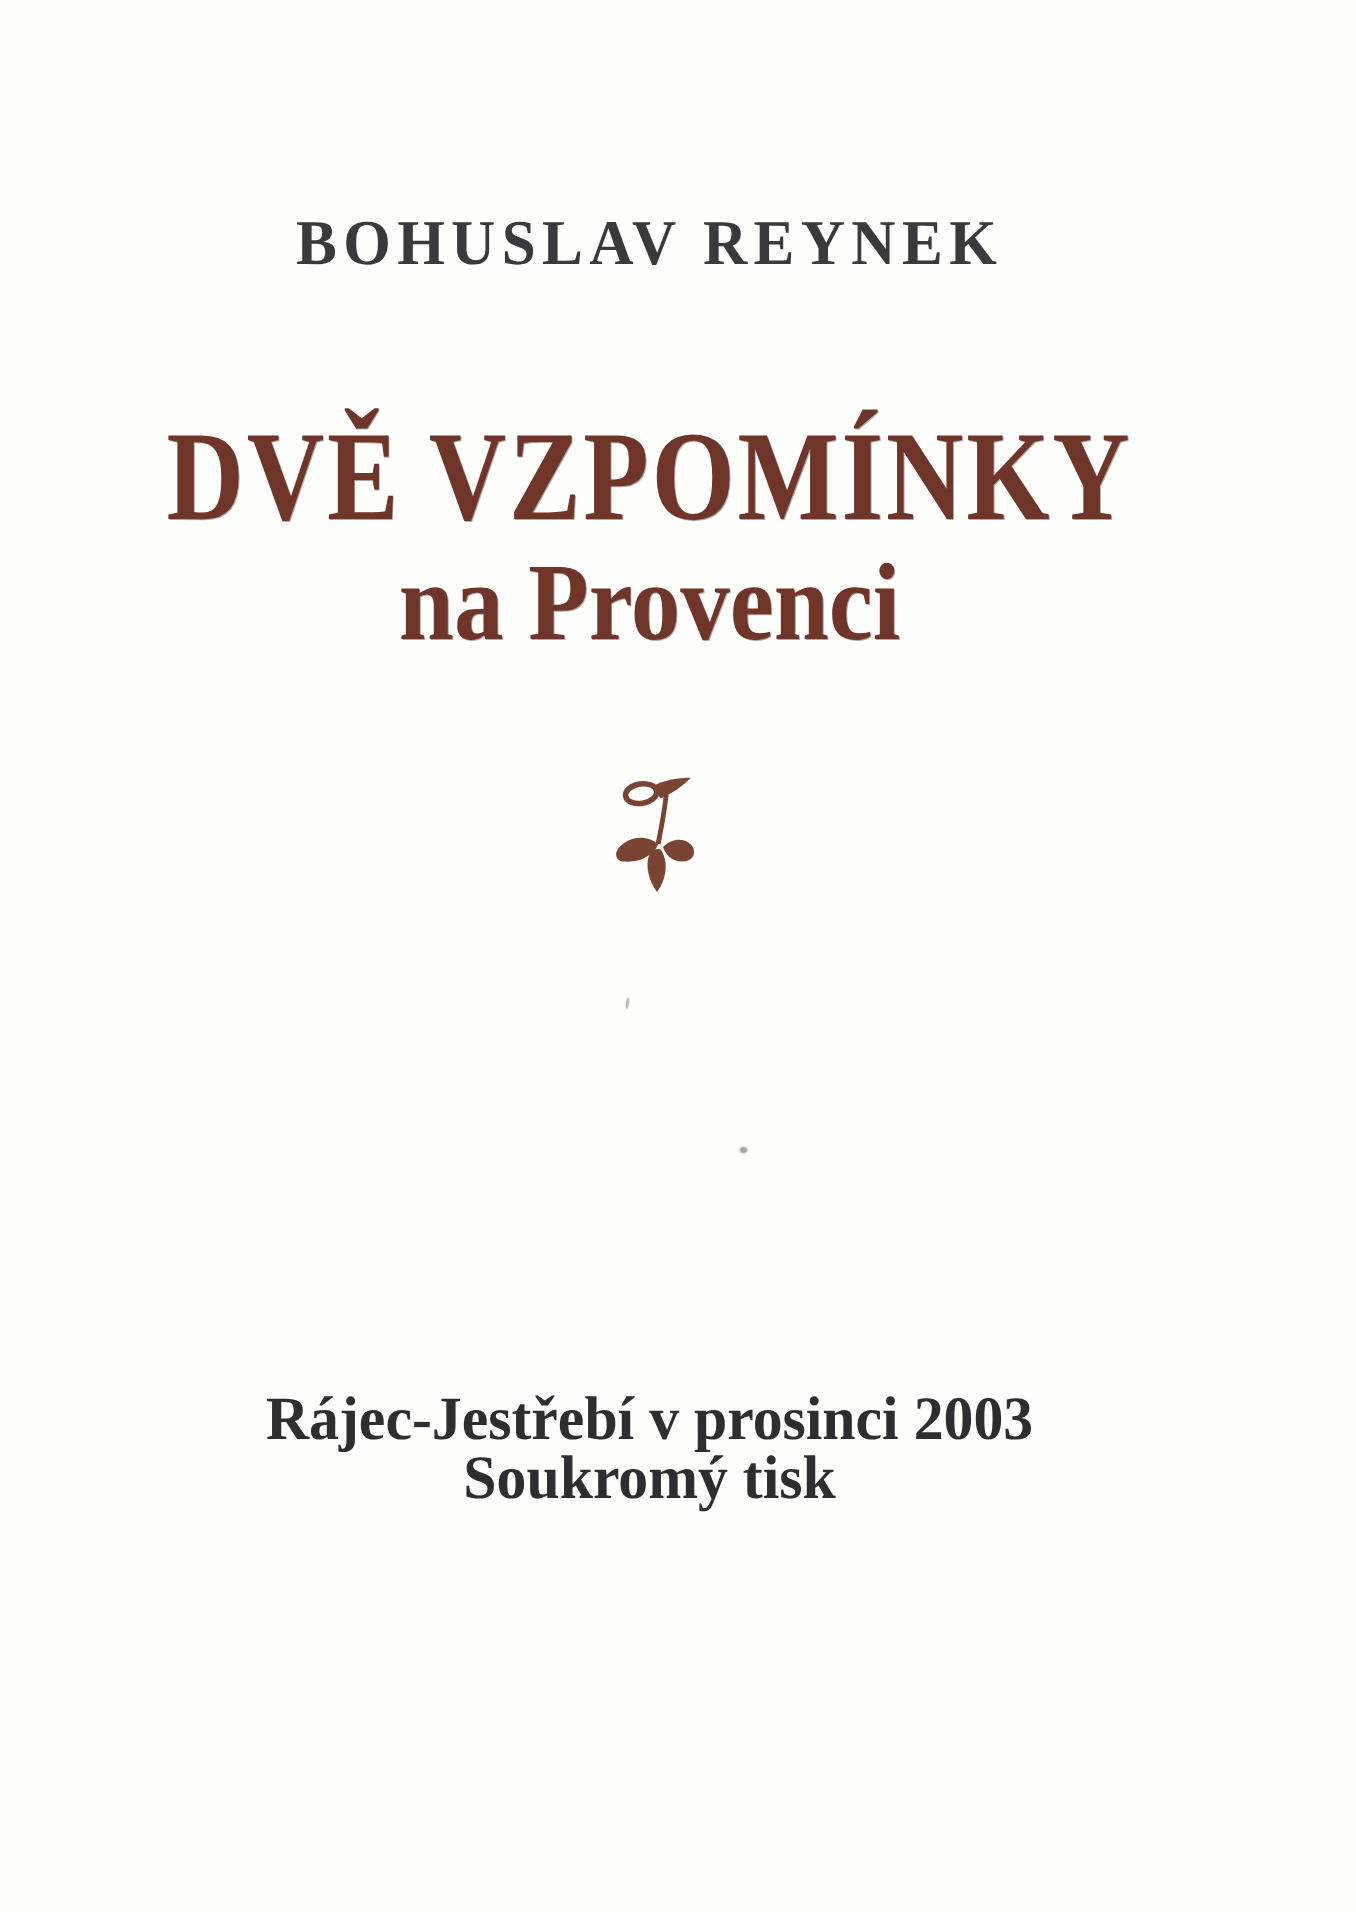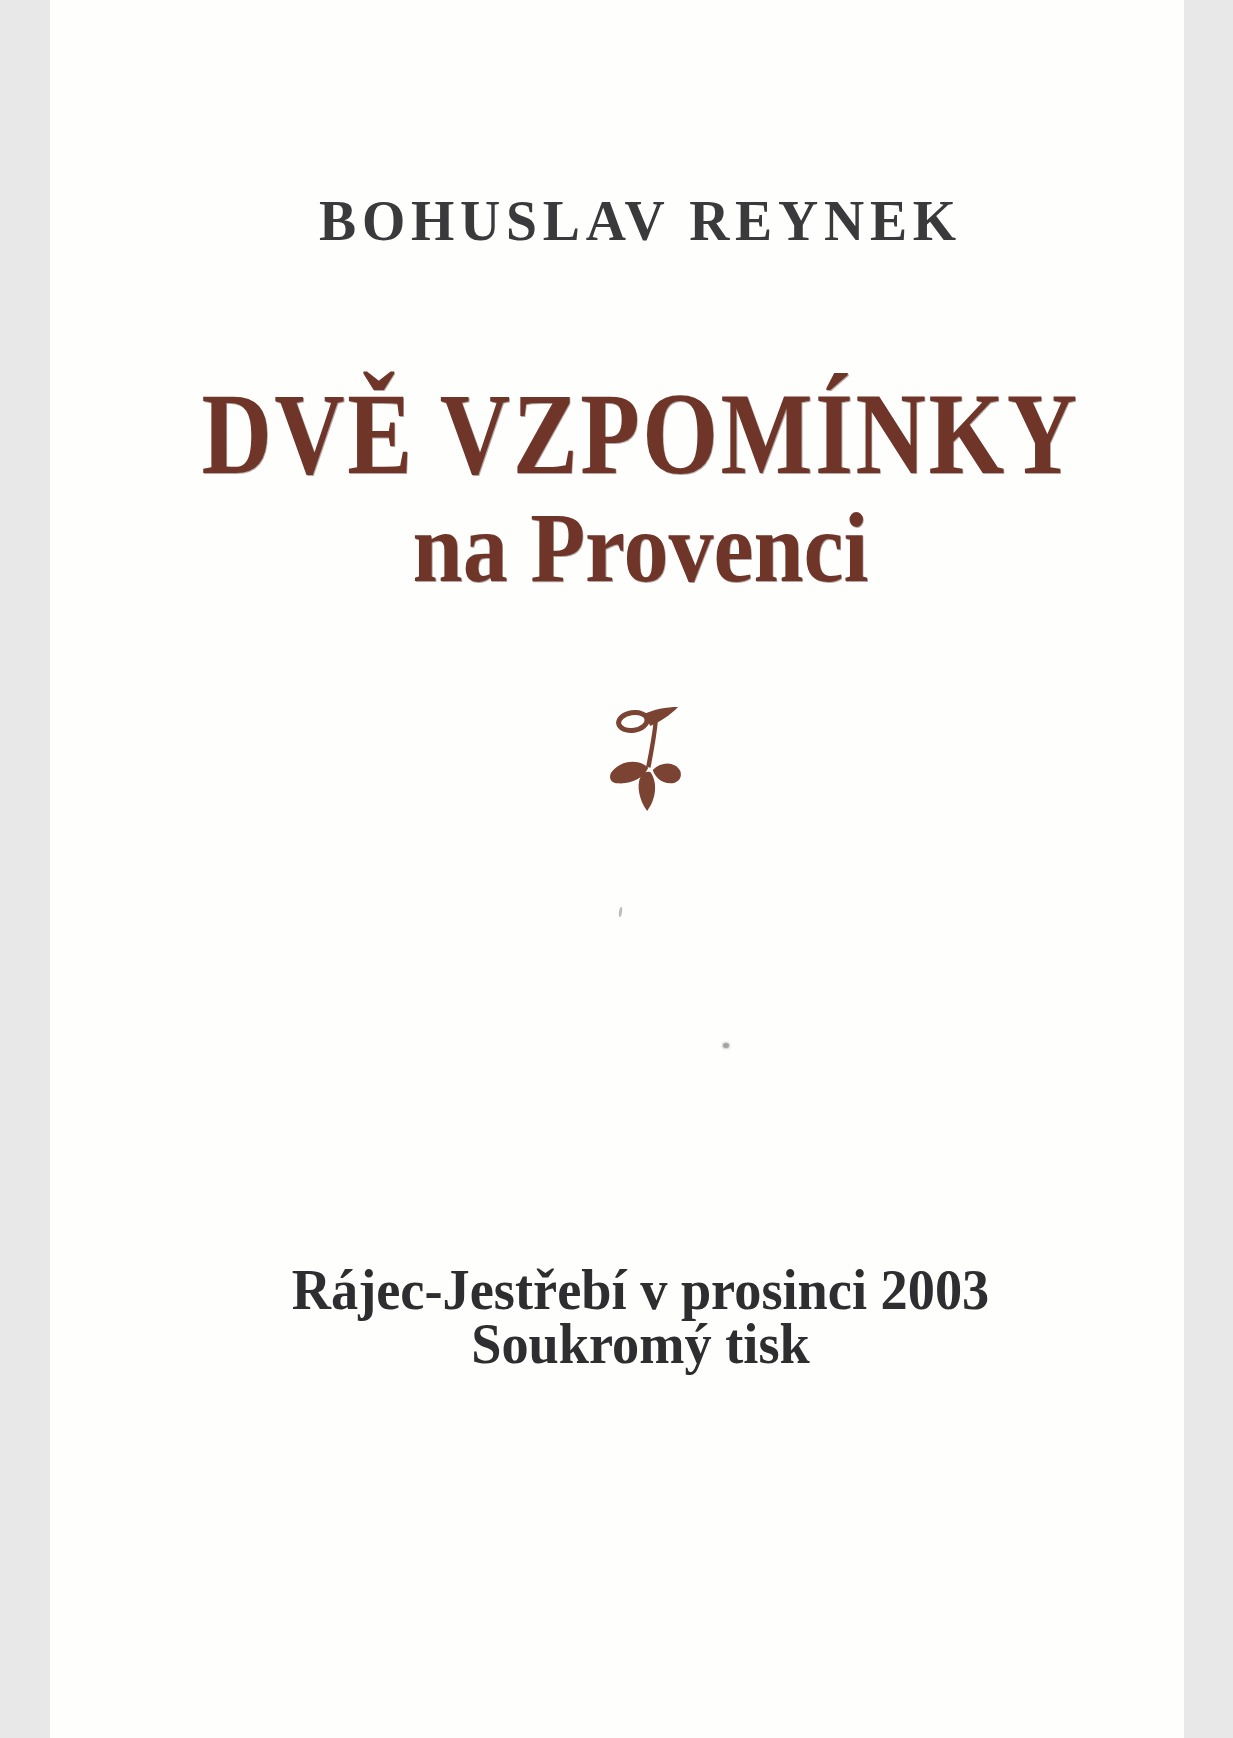--- a/index.html
+++ b/index.html
@@ -1,18 +1,18 @@
 <!DOCTYPE html>
 <html><head>
 <meta charset="utf-8">
 <style>
   html,body{margin:0;padding:0;background:#e8e8e8;}
   .page{
     position:relative;
-    width:1134px;height:1738px;
+    width:1233px;height:1738px;
     margin:0 auto;
     background:#fefefd;
     overflow:hidden;
     font-family:"Liberation Serif", serif;
   }
   .centered-line{
     position:absolute;
     left:-26px;            
     width:1233px;
     text-align:center;

